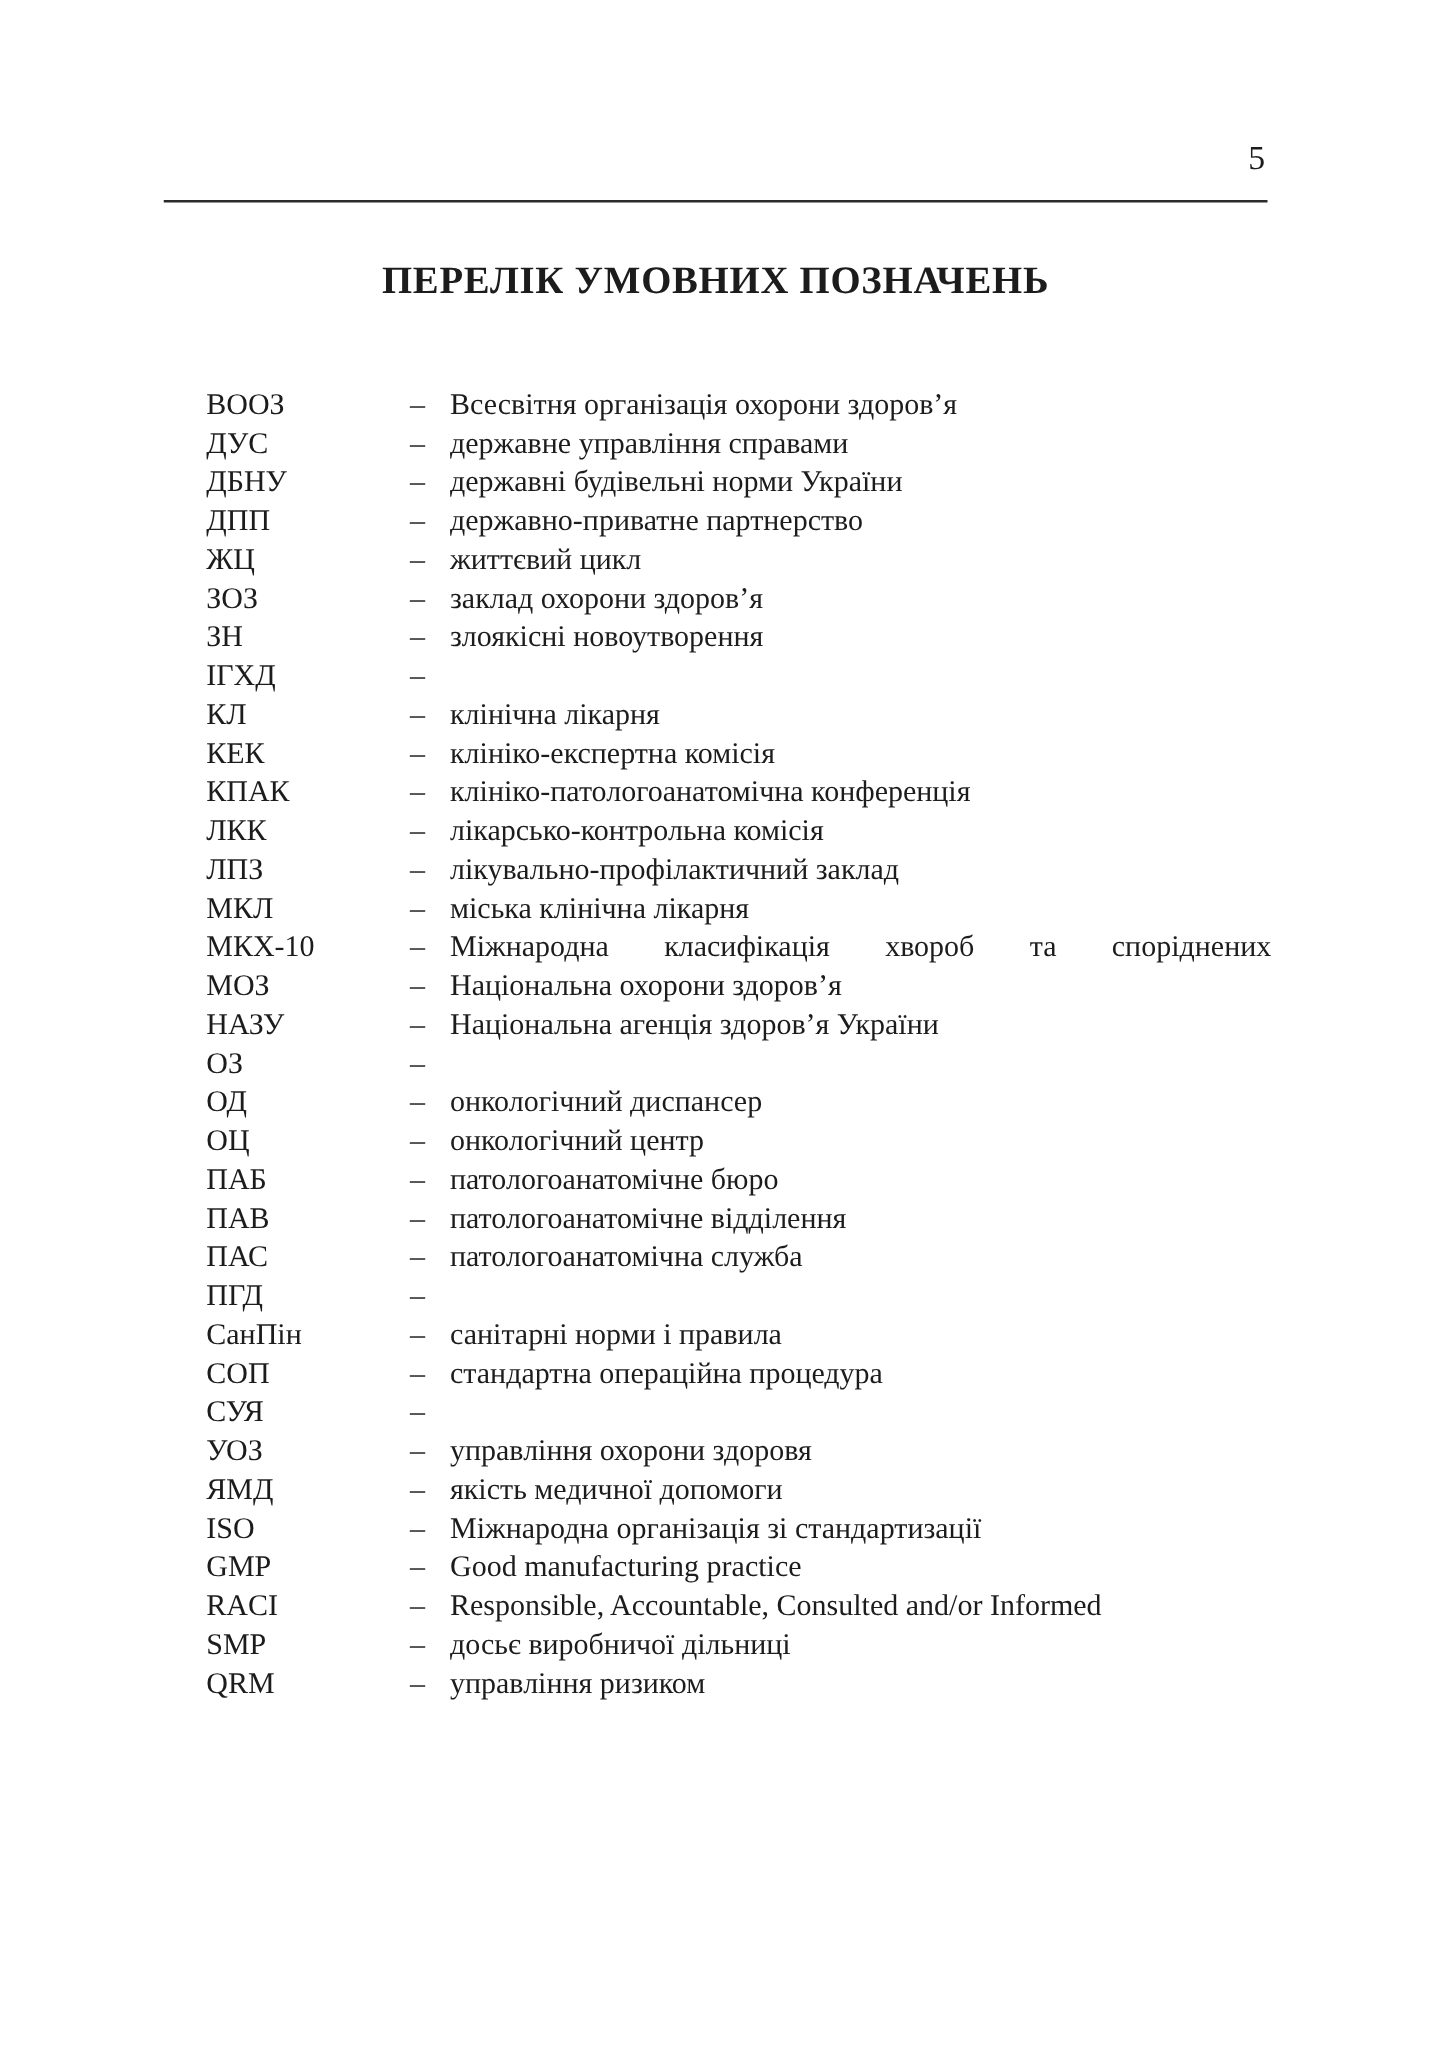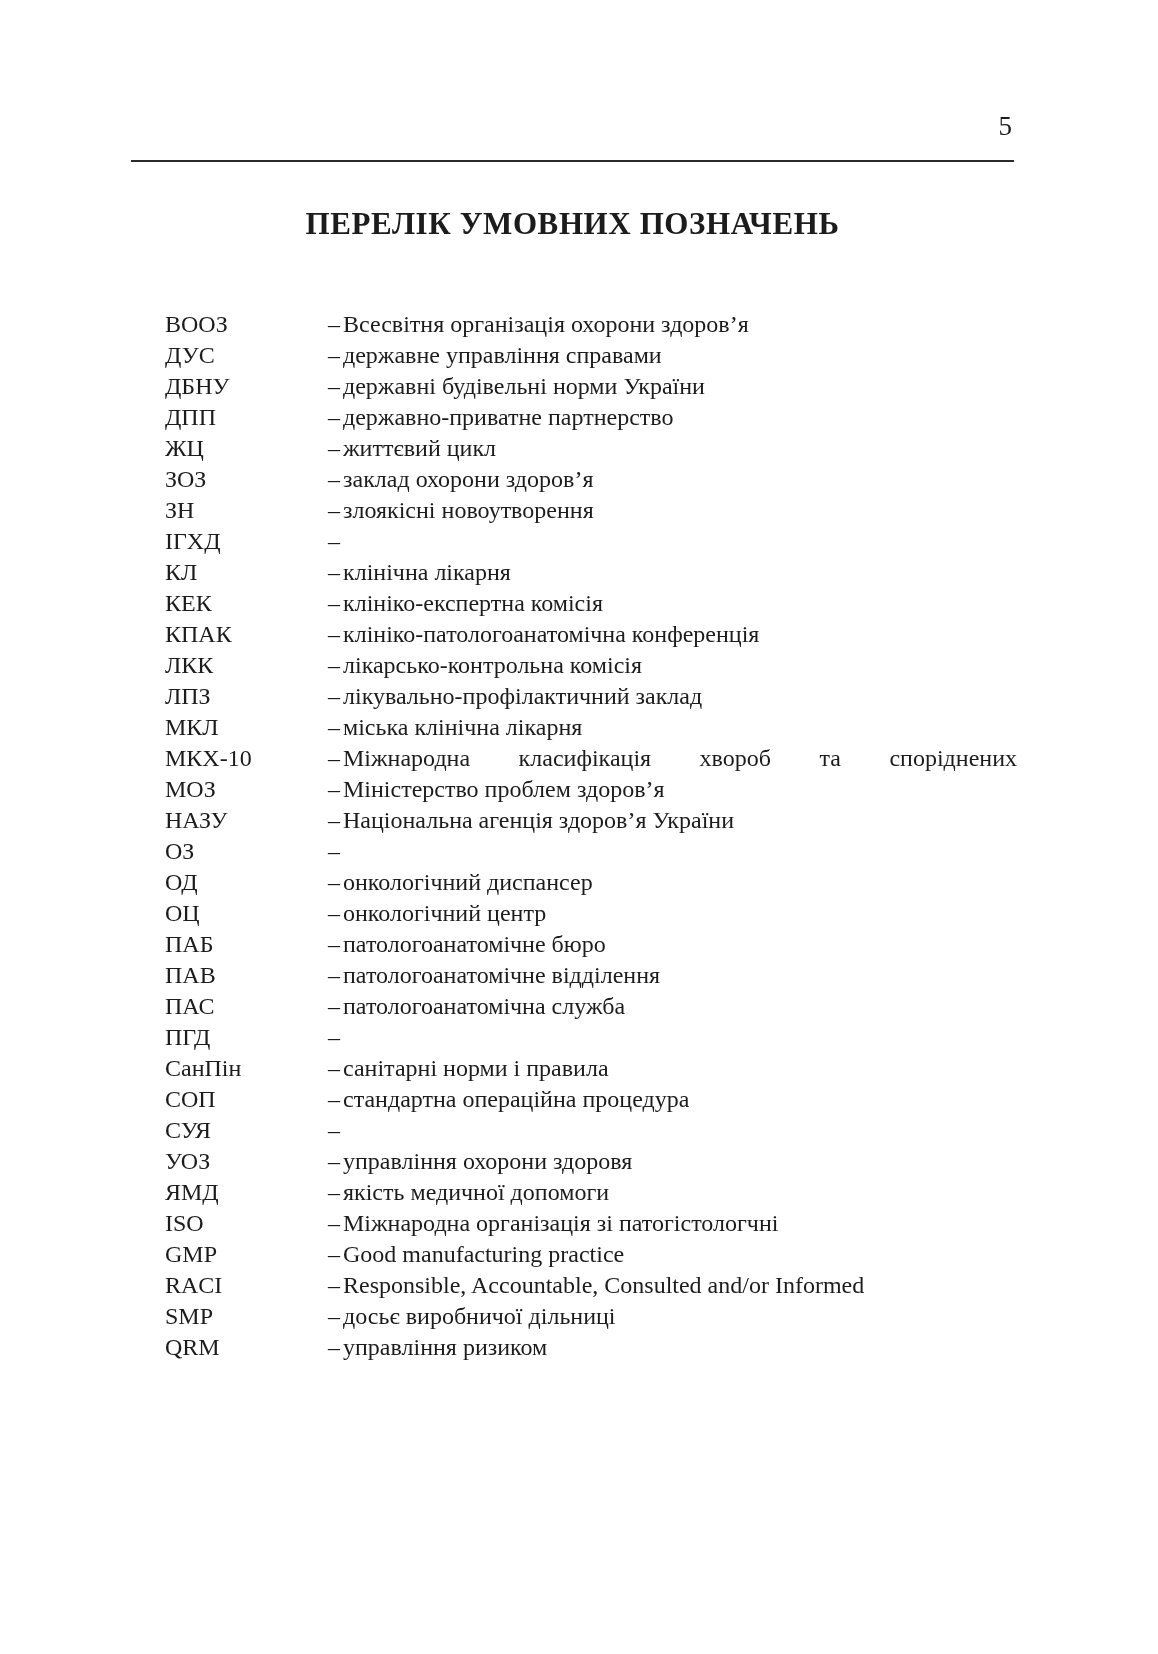--- a/index.html
+++ b/index.html
@@ -46,21 +46,21 @@
     font-size: 24px;
     line-height: 31px;
   }
   .row {
     display: flex;
     align-items: center;
   }
   .abbr { flex: 0 0 163px; white-space: nowrap; }
   .dash { flex: 0 0 15px; }
   .desc { flex: 1 1 auto; min-width: 0; }
-  .line1, .line2 { display: block; }
+  .line1, .line2 { display: block; margin-left: 17px; }
   .line1.justified {
     text-align: justify;
     text-align-last: justify;
   }
   .line2 { padding-left: 21px; }
   .line2:empty { display: none; }
 </style>
 </head>
 <body>
 
@@ -197,21 +197,21 @@
       <span class="dash">–</span>
       <span class="desc">
         <span class="line1 justified">Міжнародна класифікація хвороб та споріднених</span>
       </span>
     </div>
 
     <div class="row">
       <span class="abbr">МОЗ</span>
       <span class="dash">–</span>
       <span class="desc">
-        <span class="line1">Міністерство проблем здоров’я</span>
+        <span class="line1">Національна охорони здоров’я</span>
 
       </span>
     </div>
 
     <div class="row">
       <span class="abbr">НАЗУ</span>
       <span class="dash">–</span>
       <span class="desc">
         <span class="line1">Національна агенція здоров’я України</span>
 
@@ -311,21 +311,21 @@
       <span class="desc">
         <span class="line1">якість медичної допомоги</span>
 
       </span>
     </div>
 
     <div class="row">
       <span class="abbr">ISO</span>
       <span class="dash">–</span>
       <span class="desc">
-        <span class="line1">Міжнародна організація зі патогістологчні</span>
+        <span class="line1">Міжнародна організація зі стандартизації</span>
 
       </span>
     </div>
 
     <div class="row">
       <span class="abbr">GMP</span>
       <span class="dash">–</span>
       <span class="desc">
         <span class="line1">Good manufacturing practice</span>
 

